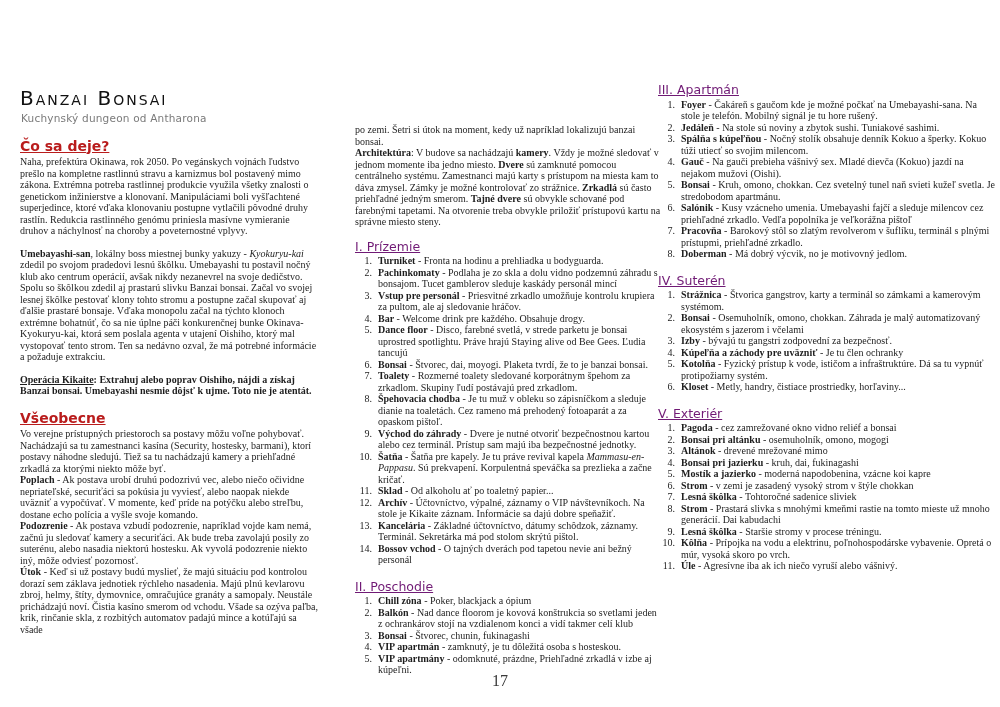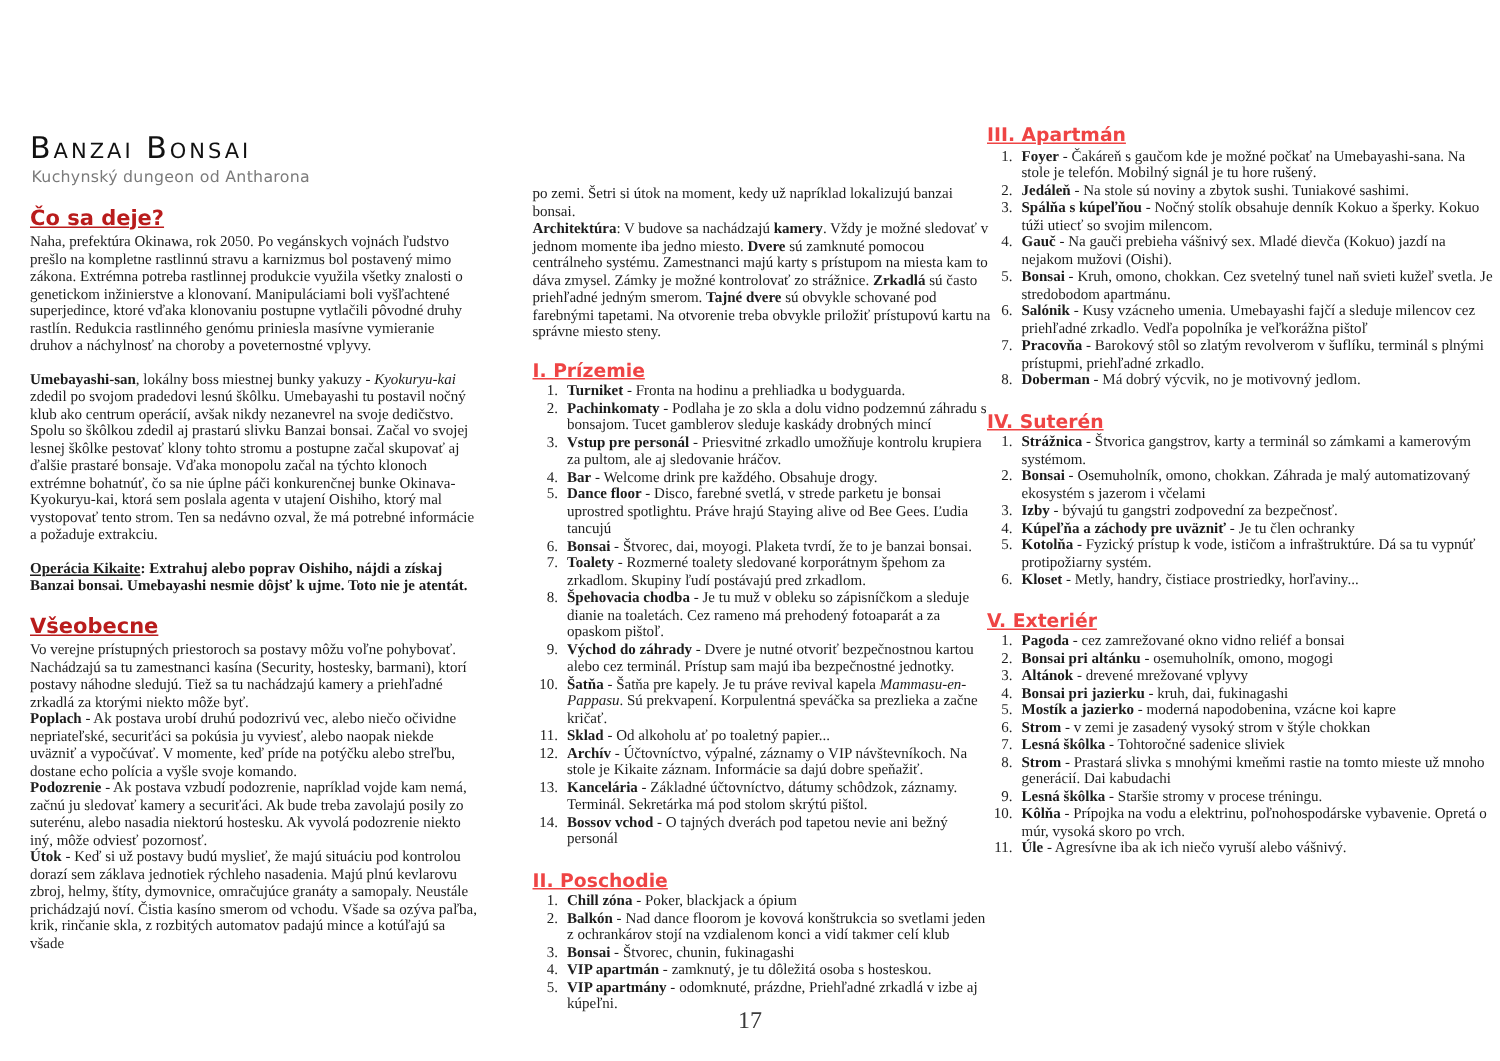--- a/index.html
+++ b/index.html
@@ -19,22 +19,22 @@
   }
   .subtitle{
     font-family:"DejaVu Sans",sans-serif;font-size:10.5px;color:#7a7a7a;
     margin:1px 0 0 1px;letter-spacing:.2px;
   }
   h2{
     font-family:"DejaVu Sans",sans-serif;font-size:14px;font-weight:bold;
     color:#b91c1c;margin:16px 0 4px 0;text-decoration:underline;
   }
   h3{
-    font-family:"DejaVu Sans",sans-serif;font-size:12.5px;font-weight:bold;
-    color:#ef4444;margin:15px 0 3px 0;text-decoration:underline;
+    font-family:"DejaVu Sans",sans-serif;font-size:12.5px;font-weight:normal;
+    color:#701a75;margin:15px 0 3px 0;text-decoration:underline;
   }
   h3.first{margin-top:13px;}
   p{margin:0;}
   .gap{margin-top:11px;}
   .b{font-weight:bold;}
   .i{font-style:italic;}
   .u{text-decoration:underline;}
   .item{position:relative;padding-left:23px;}
   .item .num{position:absolute;left:0;top:0;width:17px;text-align:right;}
   .item .term{font-weight:bold;}
@@ -65,21 +65,21 @@
     </div>
 </div>
 
 <div class="col body-text" id="col-mid">
   <p>po zemi. Šetri si útok na moment, kedy už napríklad lokalizujú banzai bonsai.</p>
   <p><span class="b">Architektúra</span><span>: V budove sa nachádzajú </span><span class="b">kamery</span><span>. Vždy je možné sledovať v jednom momente iba jedno miesto. </span><span class="b">Dvere</span><span> sú zamknuté pomocou centrálneho systému. Zamestnanci majú karty s prístupom na miesta kam to dáva zmysel. Zámky je možné kontrolovať zo strážnice. </span><span class="b">Zrkadlá</span><span> sú často priehľadné jedným smerom. </span><span class="b">Tajné dvere</span><span> sú obvykle schované pod farebnými tapetami. Na otvorenie treba obvykle priložiť prístupovú kartu na správne miesto steny.</span></p>
 
   <h3 class="first">I. Prízemie</h3>
   <div>
       <div class="item"><span class="num">1.</span><span class="term">Turniket</span> - <span>Fronta na hodinu a prehliadka u bodyguarda.</span></div>
-      <div class="item"><span class="num">2.</span><span class="term">Pachinkomaty</span> - <span>Podlaha je zo skla a dolu vidno podzemnú záhradu s bonsajom. Tucet gamblerov sleduje kaskády drobných mincí</span></div>
+      <div class="item"><span class="num">2.</span><span class="term">Pachinkomaty</span> - <span>Podlaha je zo skla a dolu vidno podzemnú záhradu s bonsajom. Tucet gamblerov sleduje kaskády personál mincí</span></div>
       <div class="item"><span class="num">3.</span><span class="term">Vstup pre personál</span> - <span>Priesvitné zrkadlo umožňuje kontrolu krupiera za pultom, ale aj sledovanie hráčov.</span></div>
       <div class="item"><span class="num">4.</span><span class="term">Bar</span> - <span>Welcome drink pre každého. Obsahuje drogy.</span></div>
       <div class="item"><span class="num">5.</span><span class="term">Dance floor</span> - <span>Disco, farebné svetlá, v strede parketu je bonsai uprostred spotlightu. Práve hrajú Staying alive od Bee Gees. Ľudia tancujú</span></div>
       <div class="item"><span class="num">6.</span><span class="term">Bonsai</span> - <span>Štvorec, dai, moyogi. Plaketa tvrdí, že to je banzai bonsai.</span></div>
       <div class="item"><span class="num">7.</span><span class="term">Toalety</span> - <span>Rozmerné toalety sledované korporátnym špehom za zrkadlom. Skupiny ľudí postávajú pred zrkadlom.</span></div>
       <div class="item"><span class="num">8.</span><span class="term">Špehovacia chodba</span> - <span>Je tu muž v obleku so zápisníčkom a sleduje dianie na toaletách. Cez rameno má prehodený fotoaparát a za opaskom pištoľ.</span></div>
       <div class="item"><span class="num">9.</span><span class="term">Východ do záhrady</span> - <span>Dvere je nutné otvoriť bezpečnostnou kartou alebo cez terminál. Prístup sam majú iba bezpečnostné jednotky.</span></div>
       <div class="item"><span class="num">10.</span><span class="term">Šatňa</span> - <span><span>Šatňa pre kapely. Je tu práve revival kapela </span><span class="i">Mammasu-en-Pappasu</span><span>. Sú prekvapení. Korpulentná speváčka sa prezlieka a začne kričať.</span></span></div>
       <div class="item"><span class="num">11.</span><span class="term">Sklad</span> - <span>Od alkoholu ať po toaletný papier...</span></div>
       <div class="item"><span class="num">12.</span><span class="term">Archív</span> - <span>Účtovníctvo, výpalné, záznamy o VIP návštevníkoch. Na stole je Kikaite záznam. Informácie sa dajú dobre speňažiť.</span></div>
@@ -117,21 +117,21 @@
       <div class="item"><span class="num">3.</span><span class="term">Izby</span> - <span>bývajú tu gangstri zodpovední za bezpečnosť.</span></div>
       <div class="item"><span class="num">4.</span><span class="term">Kúpeľňa a záchody pre uväzniť</span> - <span>Je tu člen ochranky</span></div>
       <div class="item"><span class="num">5.</span><span class="term">Kotolňa</span> - <span>Fyzický prístup k vode, ističom a infraštruktúre. Dá sa tu vypnúť protipožiarny systém.</span></div>
       <div class="item"><span class="num">6.</span><span class="term">Kloset</span> - <span>Metly, handry, čistiace prostriedky, horľaviny...</span></div>
     </div>
 
   <h3>V. Exteriér</h3>
   <div>
       <div class="item"><span class="num">1.</span><span class="term">Pagoda</span> - <span>cez zamrežované okno vidno reliéf a bonsai</span></div>
       <div class="item"><span class="num">2.</span><span class="term">Bonsai pri altánku</span> - <span>osemuholník, omono, mogogi</span></div>
-      <div class="item"><span class="num">3.</span><span class="term">Altánok</span> - <span>drevené mrežované vplyvy</span></div>
+      <div class="item"><span class="num">3.</span><span class="term">Altánok</span> - <span>drevené mrežované mimo</span></div>
       <div class="item"><span class="num">4.</span><span class="term">Bonsai pri jazierku</span> - <span>kruh, dai, fukinagashi</span></div>
       <div class="item"><span class="num">5.</span><span class="term">Mostík a jazierko</span> - <span>moderná napodobenina, vzácne koi kapre</span></div>
       <div class="item"><span class="num">6.</span><span class="term">Strom</span> - <span>v zemi je zasadený vysoký strom v štýle chokkan</span></div>
       <div class="item"><span class="num">7.</span><span class="term">Lesná škôlka</span> - <span>Tohtoročné sadenice sliviek</span></div>
       <div class="item"><span class="num">8.</span><span class="term">Strom</span> - <span>Prastará slivka s mnohými kmeňmi  rastie na tomto mieste už mnoho generácií. Dai kabudachi</span></div>
       <div class="item"><span class="num">9.</span><span class="term">Lesná škôlka</span> - <span>Staršie stromy v procese tréningu.</span></div>
       <div class="item"><span class="num">10.</span><span class="term">Kôlňa</span> - <span>Prípojka na vodu a elektrinu, poľnohospodárske vybavenie. Opretá o múr, vysoká skoro po vrch.</span></div>
       <div class="item"><span class="num">11.</span><span class="term">Úle</span> - <span>Agresívne iba ak ich niečo vyruší alebo vášnivý.</span></div>
     </div>
 </div>

